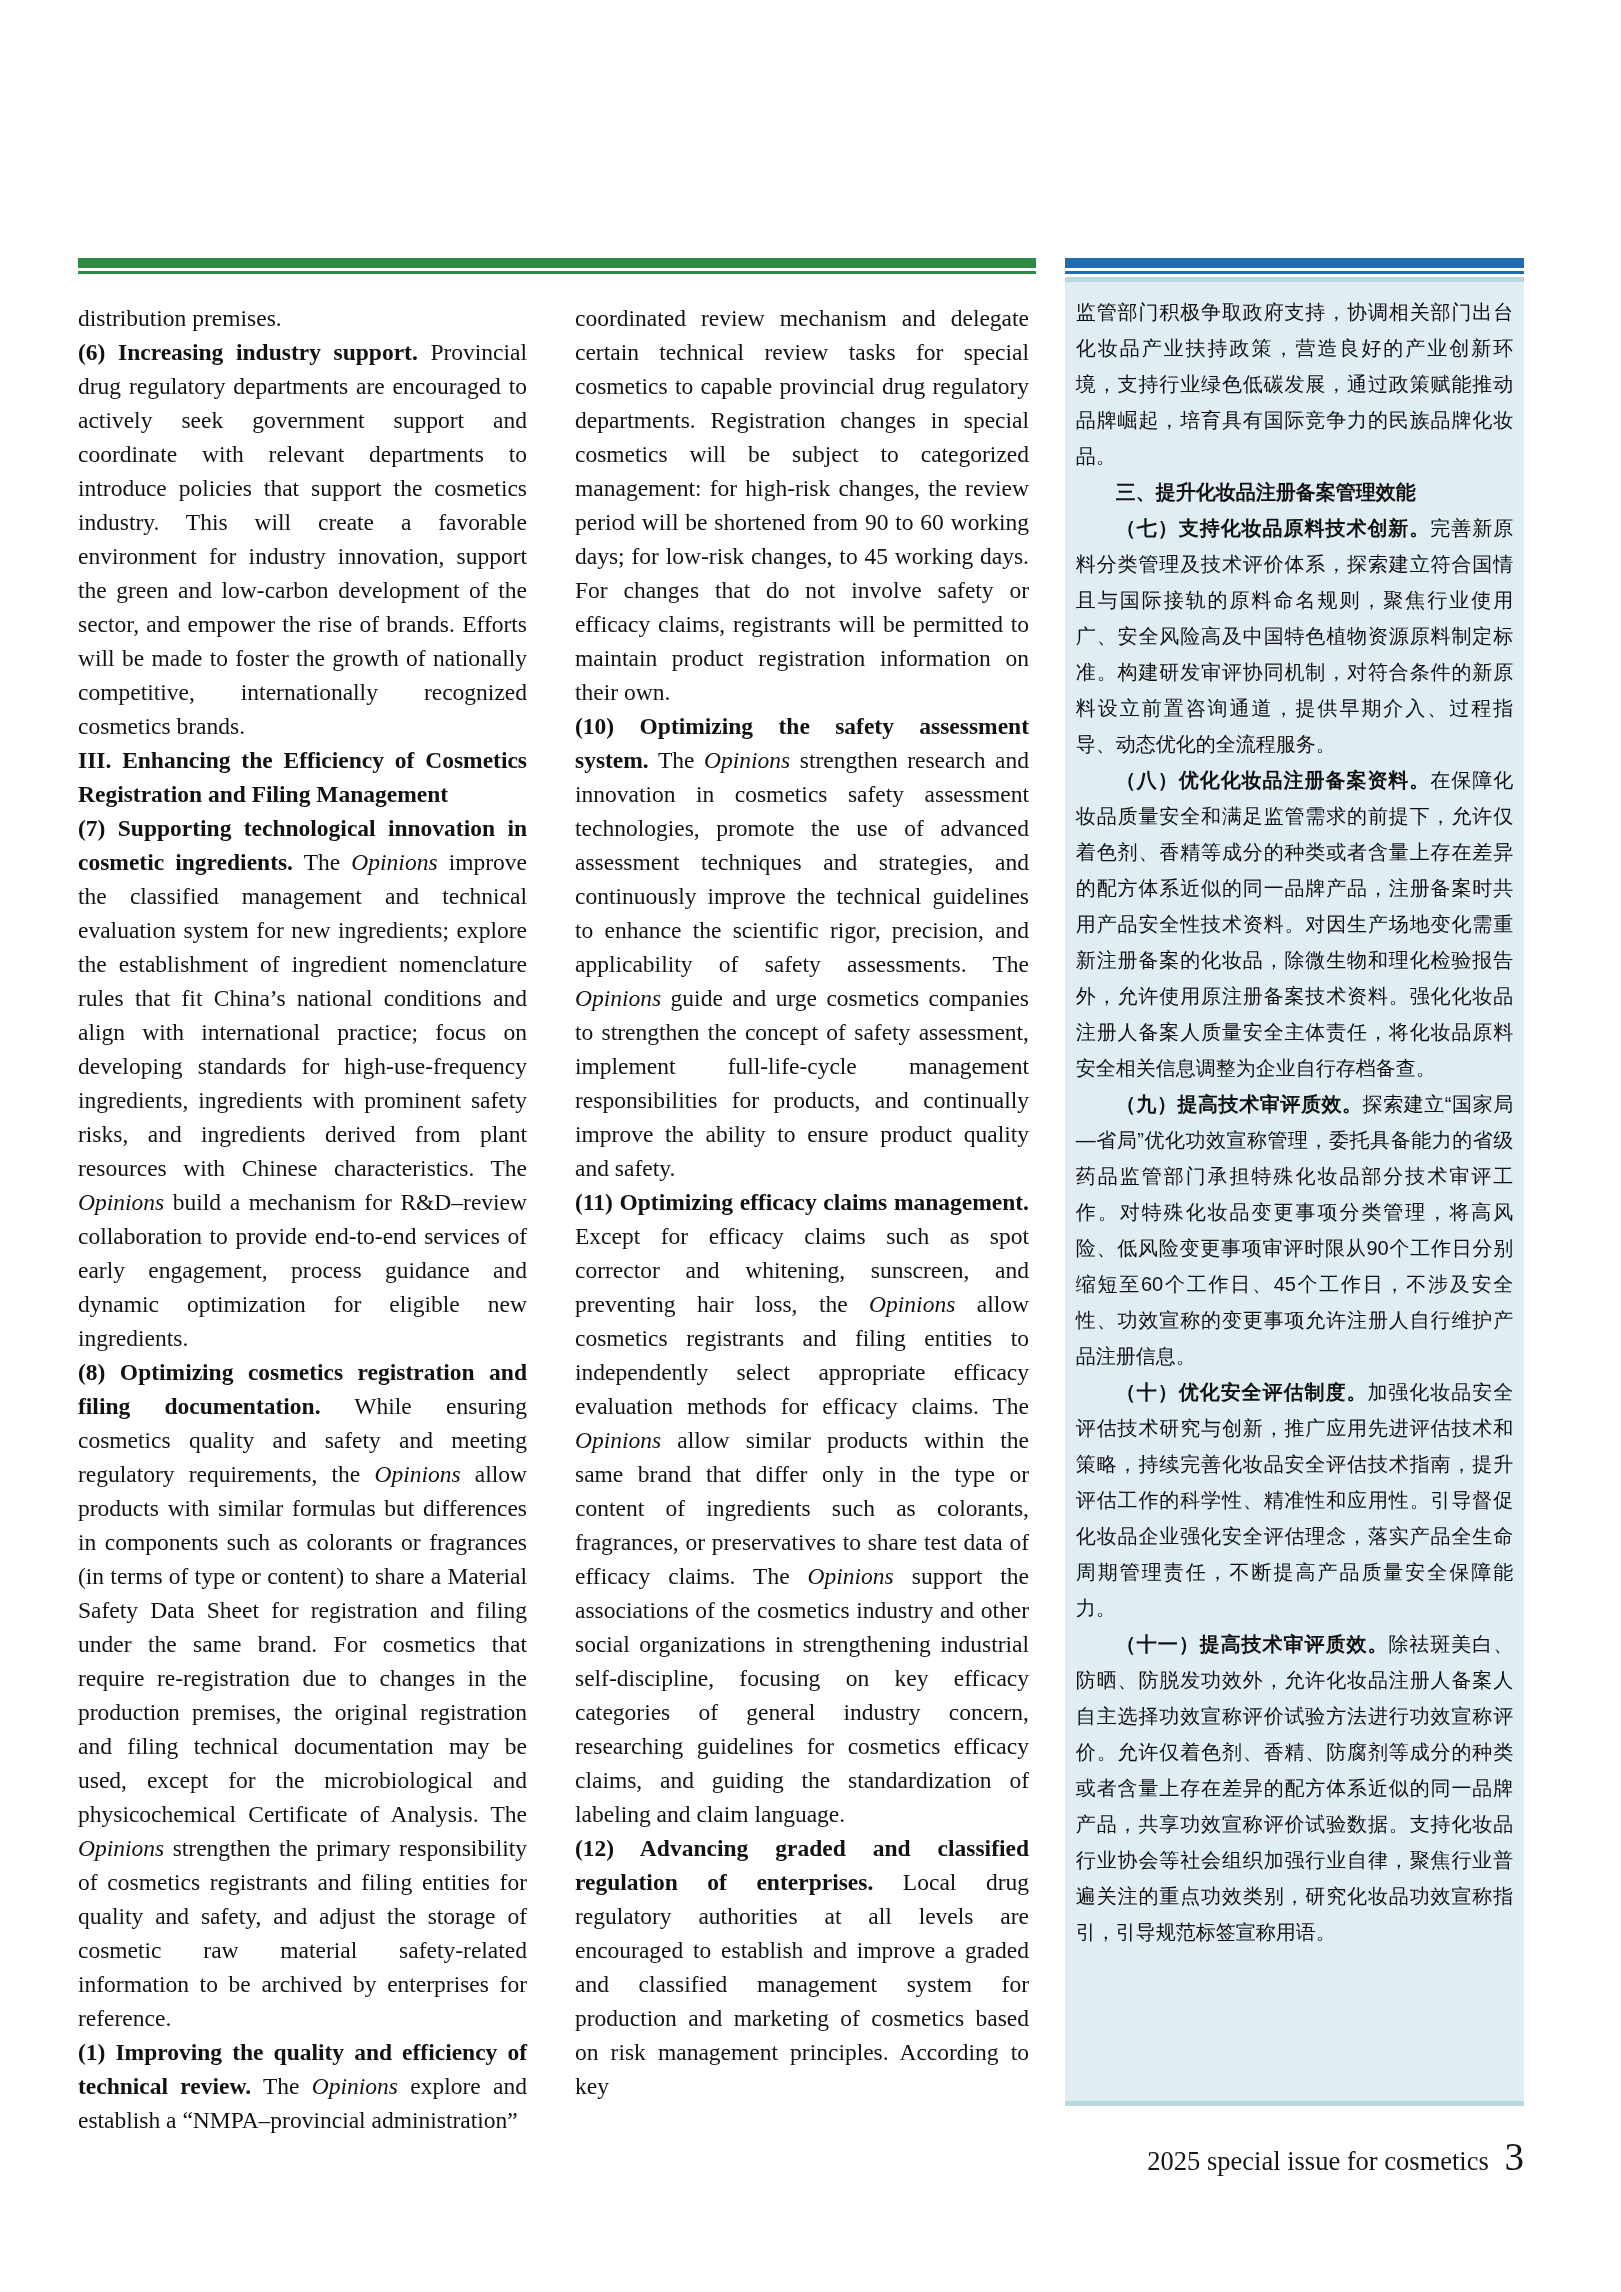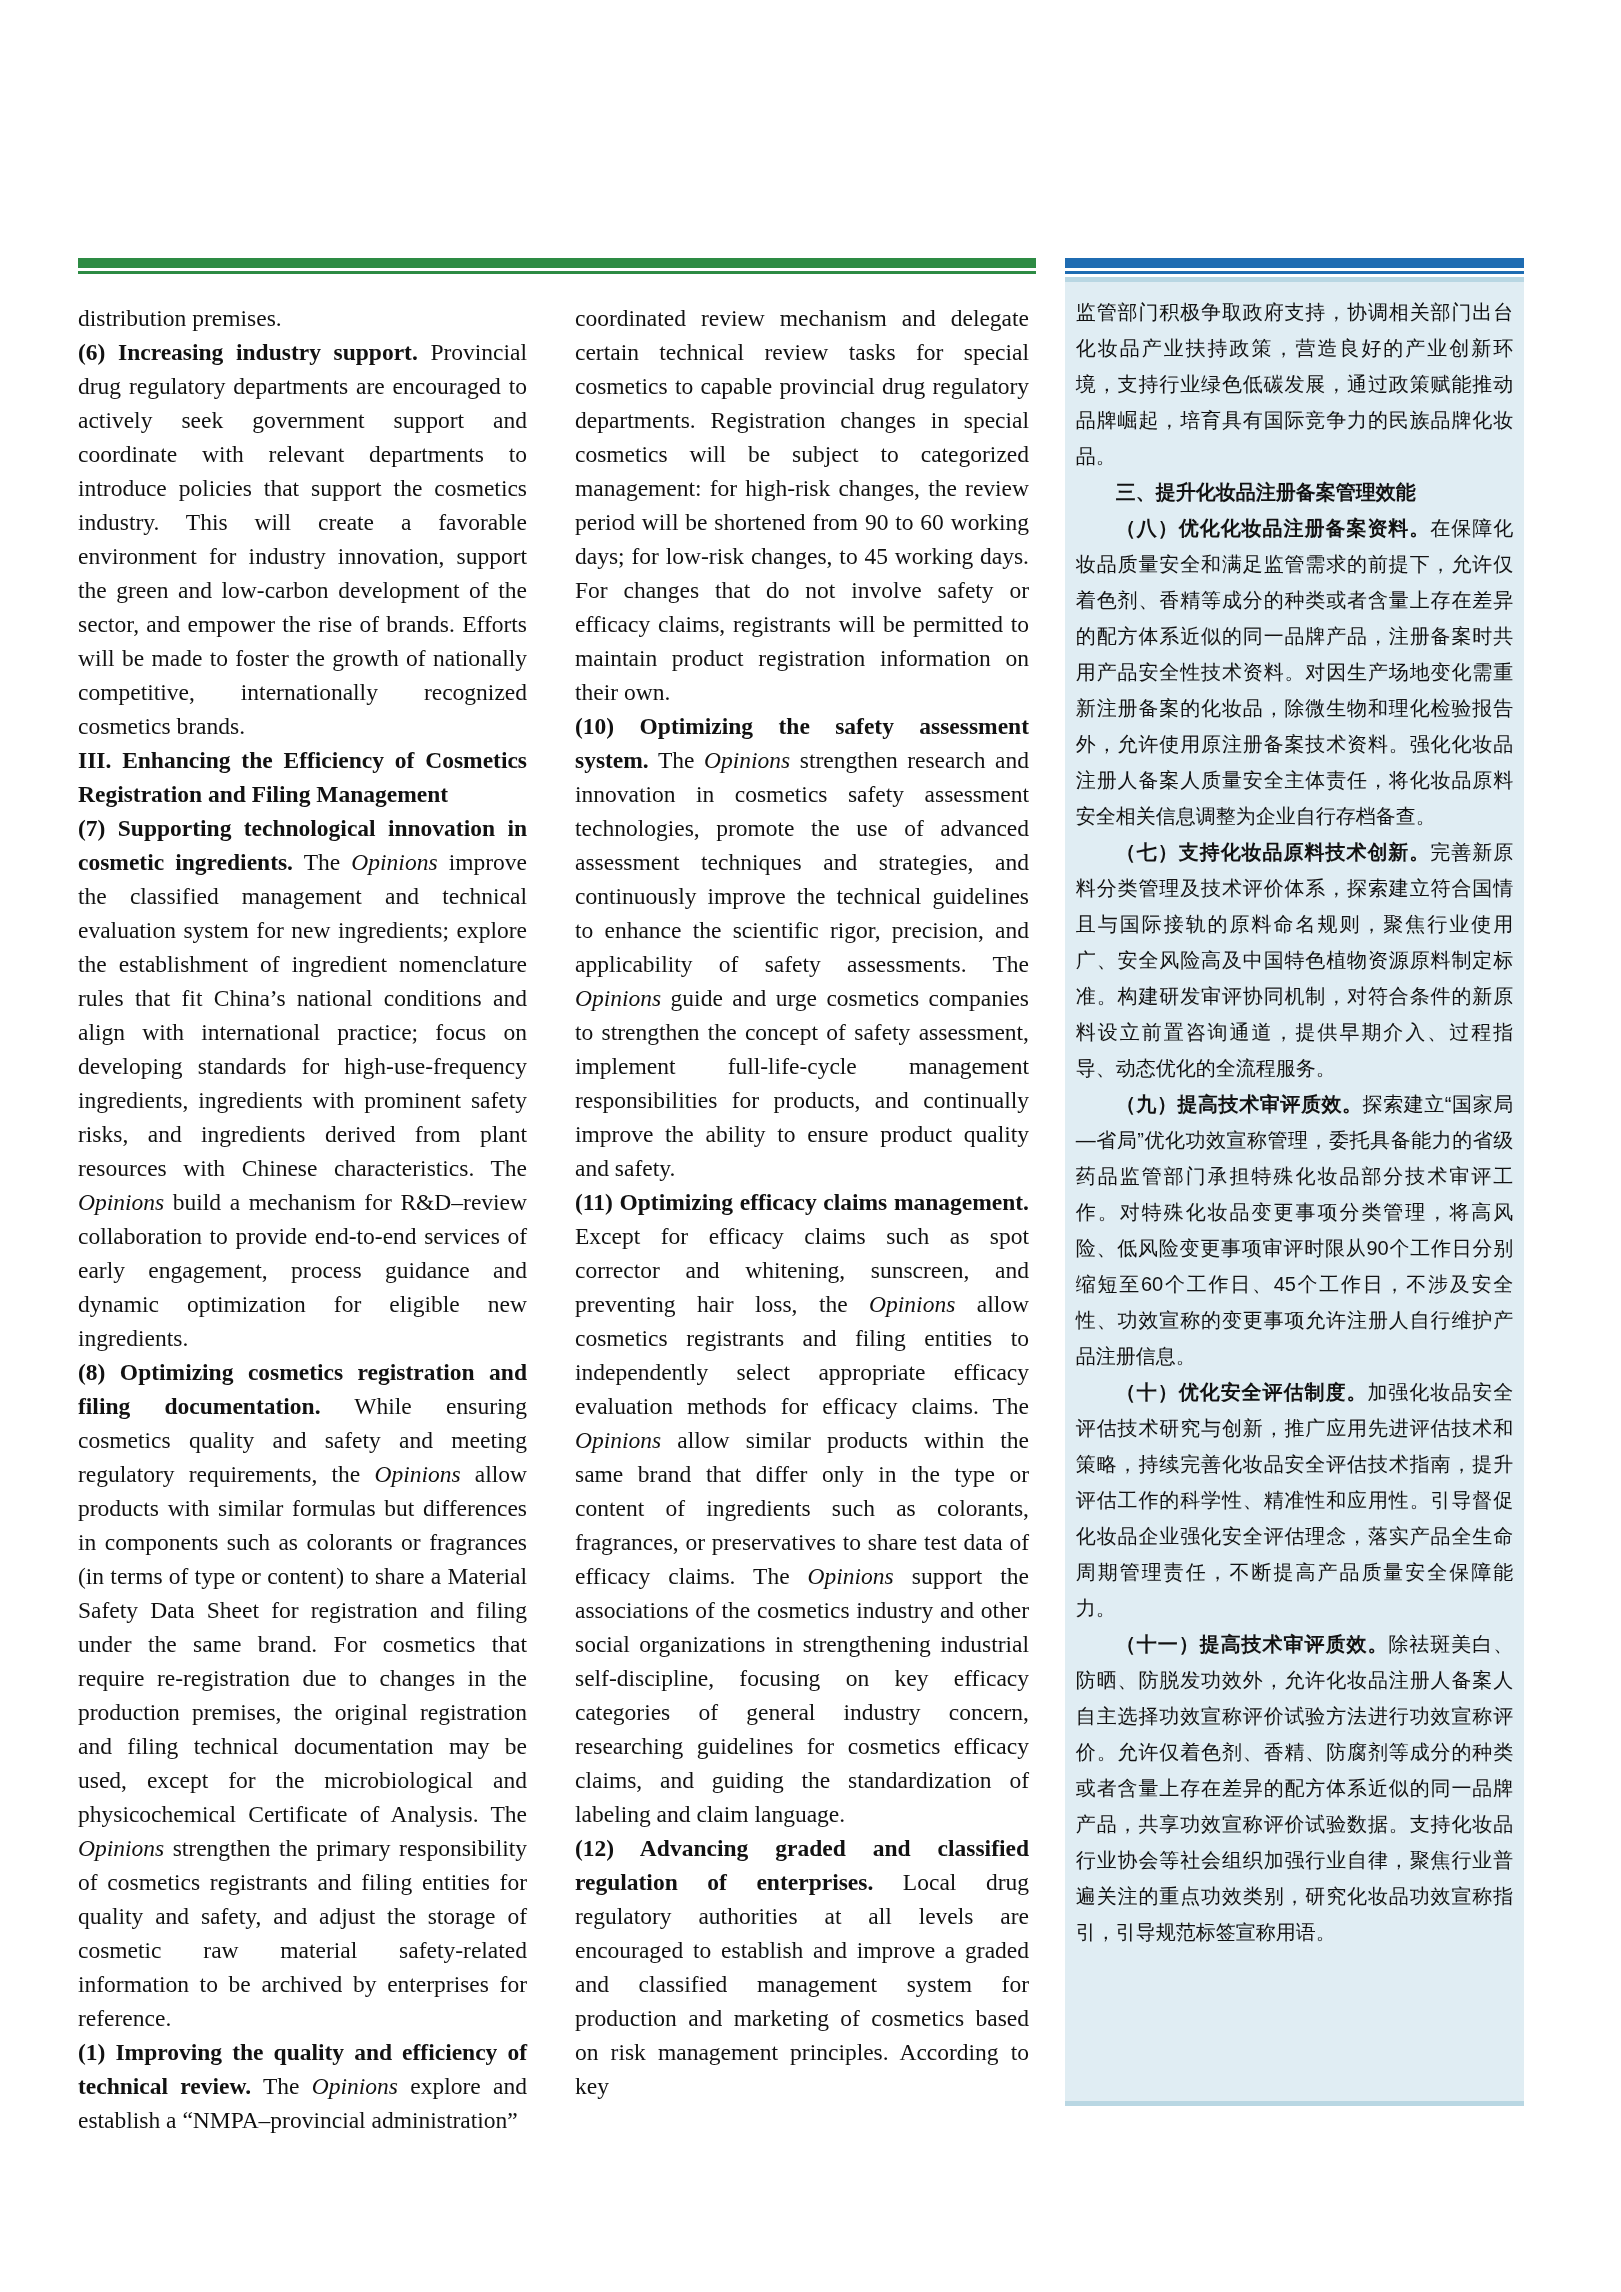--- a/index.html
+++ b/index.html
@@ -82,23 +82,27 @@
       <p><span>coordinated review mechanism and delegate certain technical review tasks for special cosmetics to capable provincial drug regulatory departments. Registration changes in special cosmetics will be subject to categorized management: for high-risk changes, the review period will be shortened from 90 to 60 working days; for low-risk changes, to 45 working days. For changes that do not involve safety or efficacy claims, registrants will be permitted to maintain product registration information on their own.</span></p>
       <p><span class="rb">(10) Optimizing the safety assessment system.</span><span> The </span><span class="ri">Opinions</span><span> strengthen research and innovation in cosmetics safety assessment technologies, promote the use of advanced assessment techniques and strategies, and continuously improve the technical guidelines to enhance the scientific rigor, precision, and applicability of safety assessments. The </span><span class="ri">Opinions</span><span> guide and urge cosmetics companies to strengthen the concept of safety assessment, implement full-life-cycle management responsibilities for products, and continually improve the ability to ensure product quality and safety.</span></p>
       <p><span class="rb">(11) Optimizing efficacy claims management.</span><span> Except for efficacy claims such as spot corrector and whitening, sunscreen, and preventing hair loss, the </span><span class="ri">Opinions</span><span> allow cosmetics registrants and filing entities to independently select appropriate efficacy evaluation methods for efficacy claims. The </span><span class="ri">Opinions</span><span> allow similar products within the same brand that differ only in the type or content of ingredients such as colorants, fragrances, or preservatives to share test data of efficacy claims. The </span><span class="ri">Opinions</span><span> support the associations of the cosmetics industry and other social organizations in strengthening industrial self-discipline, focusing on key efficacy categories of general industry concern, researching guidelines for cosmetics efficacy claims, and guiding the standardization of labeling and claim language.</span></p>
       <p><span class="rb">(12) Advancing graded and classified regulation of enterprises.</span><span> Local drug regulatory authorities at all levels are encouraged to establish and improve a graded and classified management system for production and marketing of cosmetics based on risk management principles. According to key</span></p>
     </div>
 
   <div class="panel">
     <div class="panel-text">
         <p><span>监管部门积极争取政府支持，协调相关部门出台化妆品产业扶持政策，营造良好的产业创新环境，支持行业绿色低碳发展，通过政策赋能推动品牌崛起，培育具有国际竞争力的民族品牌化妆品。</span></p>
         <p class="ind"><span class="rb">三、提升化妆品注册备案管理效能</span></p>
+        <p class="ind"><span class="rb">（七）支持化妆品原料技术创新。</span><span>完善新原料分类管理及技术评价体系，探索建立符合国情且与国际接轨的原料命名规则，聚焦行业使用广、安全风险高及中国特色植物资源原料制定标准。构建研发审评协同机制，对符合条件的新原料设立前置咨询通道，提供早期介入、过程指导、动态优化的全流程服务。</span></p>
         <p class="ind"><span class="rb">（八）优化化妆品注册备案资料。</span><span>在保障化妆品质量安全和满足监管需求的前提下，允许仅着色剂、香精等成分的种类或者含量上存在差异的配方体系近似的同一品牌产品，注册备案时共用产品安全性技术资料。对因生产场地变化需重新注册备案的化妆品，除微生物和理化检验报告外，允许使用原注册备案技术资料。强化化妆品注册人备案人质量安全主体责任，将化妆品原料安全相关信息调整为企业自行存档备查。</span></p>
-        <p class="ind"><span class="rb">（七）支持化妆品原料技术创新。</span><span>完善新原料分类管理及技术评价体系，探索建立符合国情且与国际接轨的原料命名规则，聚焦行业使用广、安全风险高及中国特色植物资源原料制定标准。构建研发审评协同机制，对符合条件的新原料设立前置咨询通道，提供早期介入、过程指导、动态优化的全流程服务。</span></p>
         <p class="ind"><span class="rb">（九）提高技术审评质效。</span><span>探索建立“国家局—省局”优化功效宣称管理，委托具备能力的省级药品监管部门承担特殊化妆品部分技术审评工作。对特殊化妆品变更事项分类管理，将高风险、低风险变更事项审评时限从90个工作日分别缩短至60个工作日、45个工作日，不涉及安全性、功效宣称的变更事项允许注册人自行维护产品注册信息。</span></p>
         <p class="ind"><span class="rb">（十）优化安全评估制度。</span><span>加强化妆品安全评估技术研究与创新，推广应用先进评估技术和策略，持续完善化妆品安全评估技术指南，提升评估工作的科学性、精准性和应用性。引导督促化妆品企业强化安全评估理念，落实产品全生命周期管理责任，不断提高产品质量安全保障能力。</span></p>
         <p class="ind"><span class="rb">（十一）提高技术审评质效。</span><span>除祛斑美白、防晒、防脱发功效外，允许化妆品注册人备案人自主选择功效宣称评价试验方法进行功效宣称评价。允许仅着色剂、香精、防腐剂等成分的种类或者含量上存在差异的配方体系近似的同一品牌产品，共享功效宣称评价试验数据。支持化妆品行业协会等社会组织加强行业自律，聚焦行业普遍关注的重点功效类别，研究化妆品功效宣称指引，引导规范标签宣称用语。</span></p>
       </div>
   </div>
 
+  <div class="footer">
+    <span>2025 special issue for cosmetics</span>
+    <span class="pagenum">3</span>
+  </div>
 
 </div>
 
 
 </body></html>

